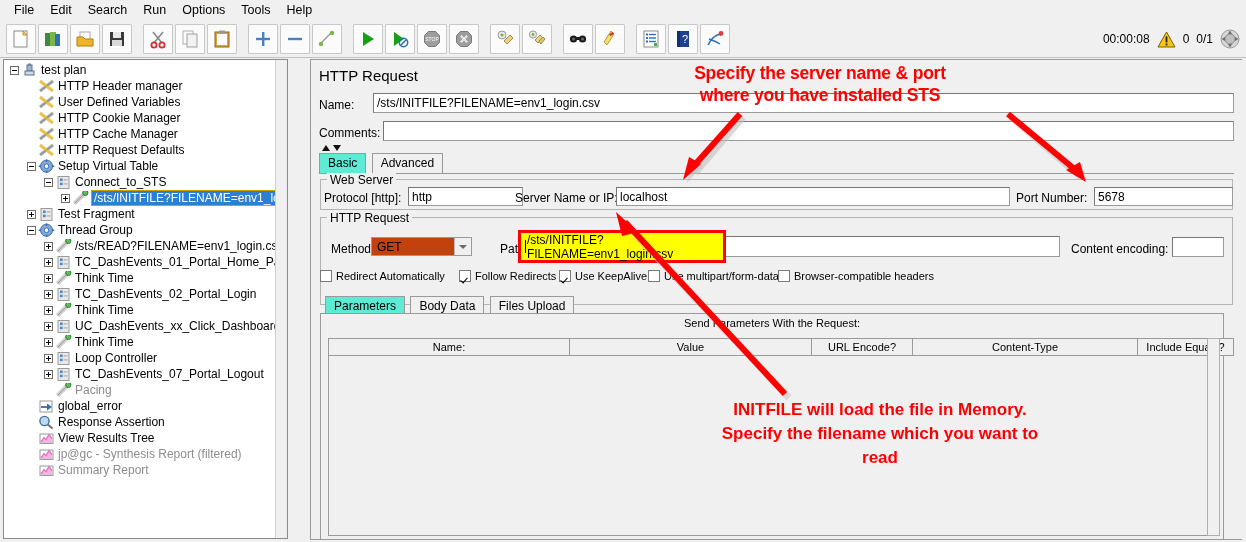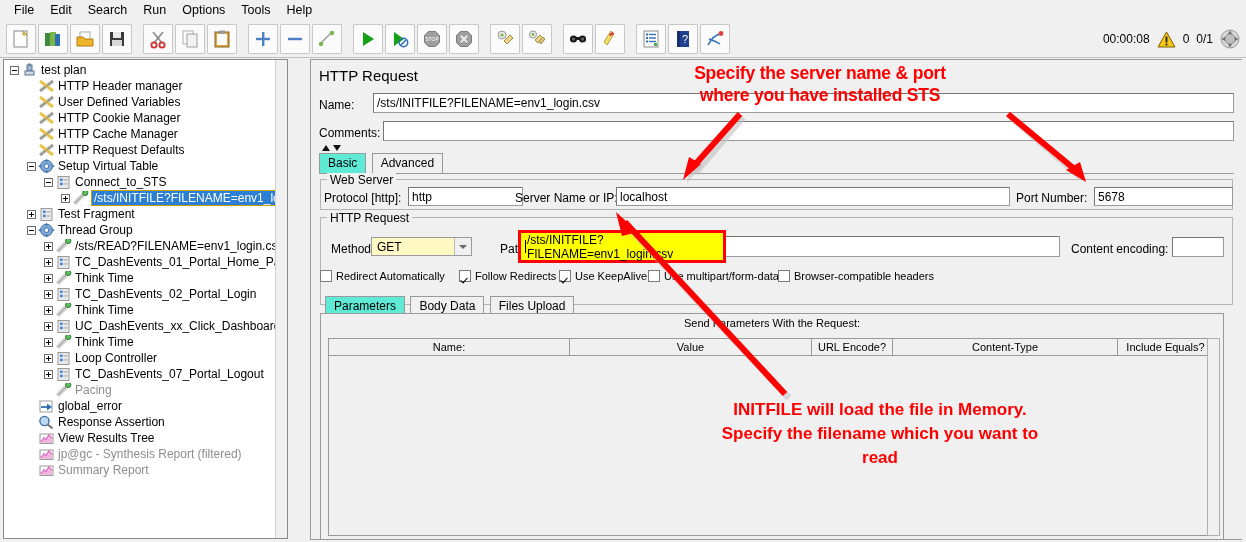--- a/index.html
+++ b/index.html
@@ -136,21 +136,21 @@
     margin-right: 4px; position: relative; flex: 0 0 auto;
   }
   .cbbox.checked:after {
     content: ""; position: absolute; left: 2px; top: 5px;
     width: 3px; height: 6px; border: solid #000;
     border-width: 0 1.6px 1.6px 0; transform: rotate(42deg);
   }
 
   
   .combo {
-    position: absolute; background: #fef9c3; border: 1px solid #9a9a9a;
+    position: absolute; background: #c2410c; border: 1px solid #9a9a9a;
     font-size: 12px; display: flex; align-items: center;
   }
   .combo .val { padding-left: 5px; flex: 1; }
   .combo .arrowbtn {
     width: 17px; height: 100%; background: #f0f0f0; border-left: 1px solid #b9b9b9;
     display: flex; align-items: center; justify-content: center;
   }
   .caret {
     width: 0; height: 0; border-left: 4px solid transparent;
     border-right: 4px solid transparent; border-top: 4px solid #6a6a6a;
@@ -767,21 +767,21 @@
       <span class="tab" style="margin-left:2px;">Body Data</span>
       <span class="tab" style="margin-left:2px;">Files Upload</span>
     </div>
     <div class="tabline" style="left:14px; top:256px; width:899px;"></div>
 
     <div class="paramsbox" style="left:9px; top:253px; width:904px; height:228px;">
       <div class="sendparams">Send Parameters With the Request:</div>
       <div class="thead" style="left:7px; top:24px;">
         <div class="th" style="width:242px;">Name:</div>
         <div class="th" style="width:243px;">Value</div>
-        <div class="th" style="width:82px;">URL Encode?</div>
+        <div class="th" style="width:102px;">URL Encode?</div>
         <div class="th" style="width:226px;">Content-Type</div>
         <div class="th" style="width:97px;">Include Equals?</div>
       </div>
       <div class="tbody" style="left:7px; top:42px; width:889px; height:180px; background:#f0f0f0; border-left:1px solid #9a9a9a; border-right:1px solid #9a9a9a; border-bottom:1px solid #9a9a9a;"></div>
       <div class="vscrollbar" style="right:3px; top:24px; height:198px;"></div>
     </div>
   </div>
 
   <div class="right-edge-fill"></div>
 

